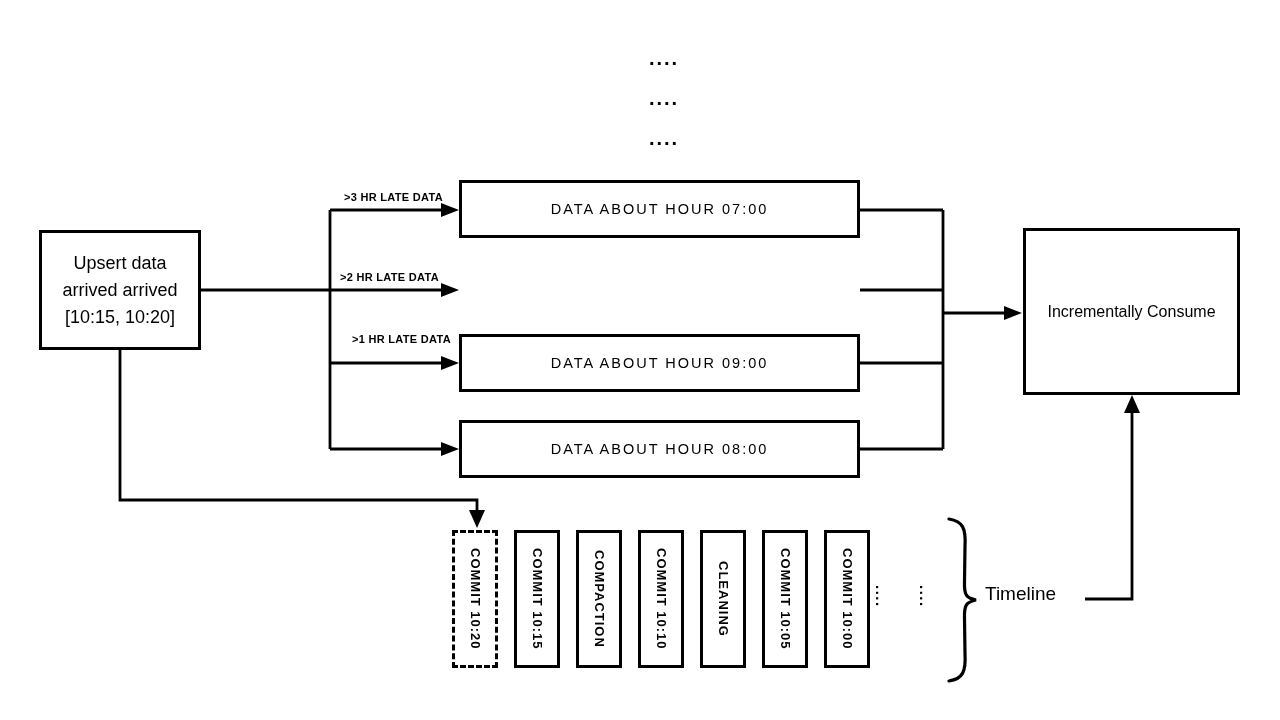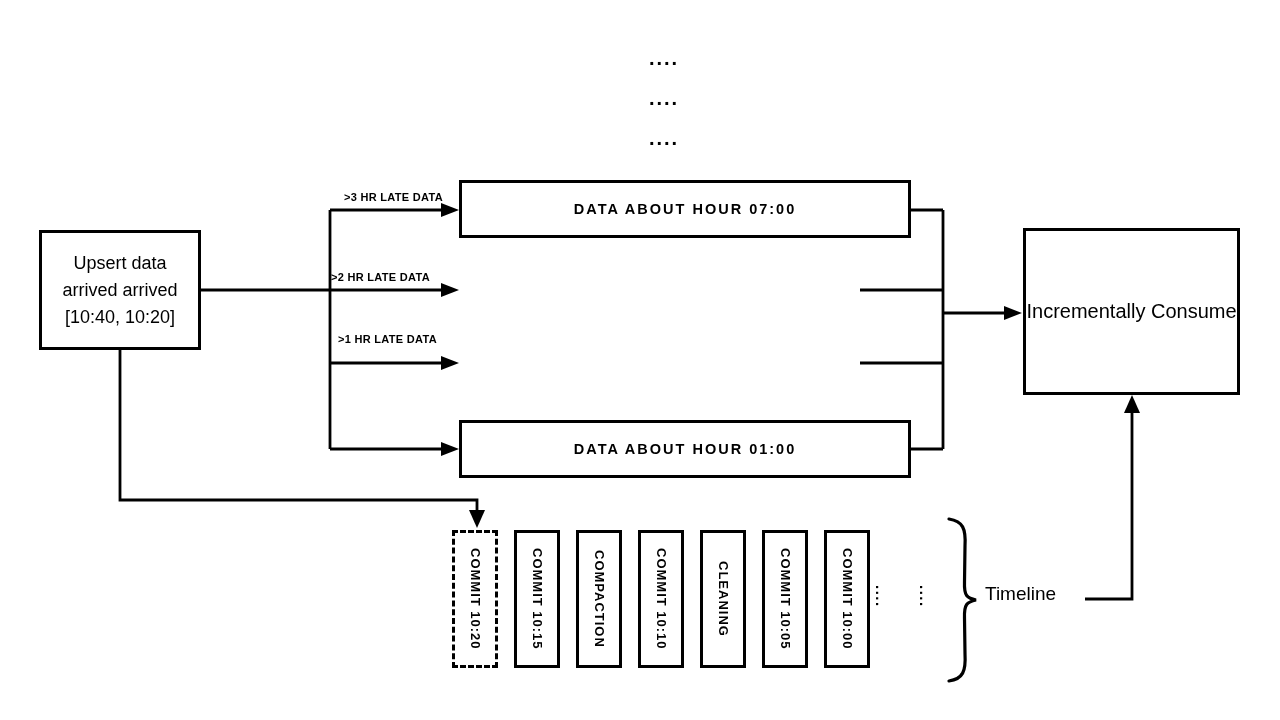--- a/index.html
+++ b/index.html
@@ -14,25 +14,25 @@
 
   .dots-row { position: absolute; left: 640px; width: 48px; text-align: center;
               font-weight: bold; font-size: 20px; letter-spacing: 2px; line-height: 20px; }
 
   .box { position: absolute; border: 3px solid #000; background: #fff;
          display: flex; align-items: center; justify-content: center; text-align: center; }
 
   .upsert { left: 39px; top: 230px; width: 162px; height: 120px;
             font-size: 18px; line-height: 27px; }
   .consume { left: 1023px; top: 228px; width: 217px; height: 167px;
-             font-size: 20px; line-height: 27px; }
+             font-size: 16px; line-height: 27px; }
   .box .txt span { display: block; }
 
-  .hour { left: 459px; width: 452px; height: 58px;
-          font-weight: bold; font-size: 14.5px; letter-spacing: 2px; white-space: nowrap; }
+  .hour { left: 459px; width: 401px; height: 58px;
+          font-weight: normal; font-size: 14.5px; letter-spacing: 2px; white-space: nowrap; }
 
   .late { position: absolute; font-weight: bold; font-size: 11px; letter-spacing: 0.3px;
           white-space: nowrap; }
 
   .tl-box { position: absolute; top: 530px; width: 46px; height: 138px;
             border: 3px solid #000; background: #fff;
             display: flex; align-items: center; justify-content: center; }
   .tl-box.dashed { border-style: dashed; }
   .tl-box span { writing-mode: vertical-rl; text-orientation: mixed;
                  font-weight: bold; font-size: 13px; letter-spacing: 1px; white-space: nowrap; }
@@ -80,30 +80,31 @@
   </svg>
 
   <div class="dots-row" style="top:48px">....</div>
   <div class="dots-row" style="top:88px">....</div>
   <div class="dots-row" style="top:128px">....</div>
 
   <div class="box upsert">
     <div class="txt">
       <span>Upsert data</span>
       <span>arrived arrived</span>
-      <span>[10:40, 10:20]</span>
+      <span>[10:15, 10:20]</span>
     </div>
   </div>
 
   <div class="late" style="left:344px; top:191px">&gt;3 HR LATE DATA</div>
-  <div class="late" style="left:331px; top:271px">&gt;2 HR LATE DATA</div>
-  <div class="late" style="left:338px; top:333px">&gt;1 HR LATE DATA</div>
+  <div class="late" style="left:340px; top:271px">&gt;2 HR LATE DATA</div>
+  <div class="late" style="left:352px; top:333px">&gt;1 HR LATE DATA</div>
 
   <div class="box hour" style="top:180px">DATA ABOUT HOUR 07:00</div>
-  <div class="box hour" style="top:420px">DATA ABOUT HOUR 01:00</div>
+  <div class="box hour" style="top:334px">DATA ABOUT HOUR 09:00</div>
+  <div class="box hour" style="top:420px">DATA ABOUT HOUR 08:00</div>
 
   <div class="box consume">
     <div class="txt">
       <span>Incrementally Consume</span>
     </div>
   </div>
 
   <div class="tl-box dashed" style="left:452px">
     <span>COMMIT 10:20</span>
   </div>

